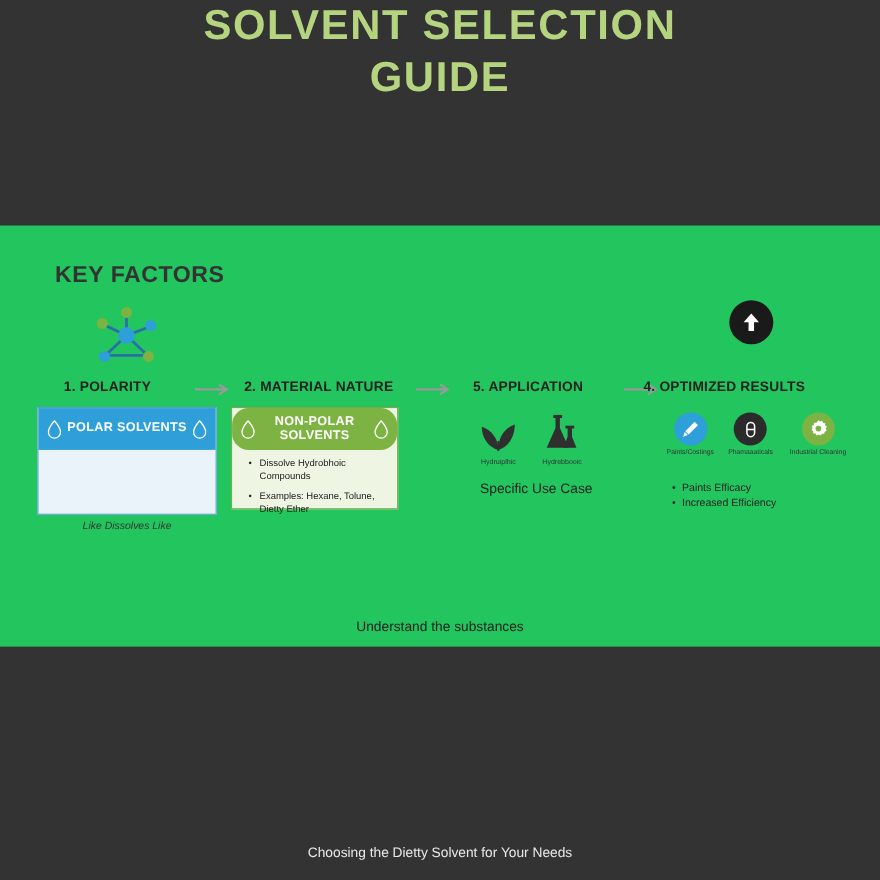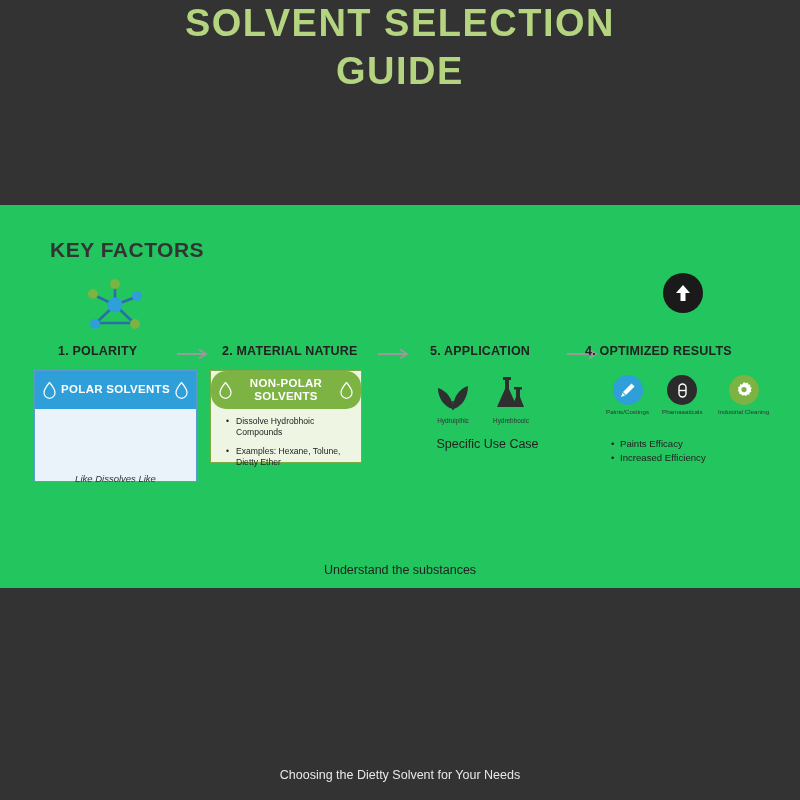--- a/index.html
+++ b/index.html
@@ -116,21 +116,21 @@
   
   .card {
     position: absolute;
     border: 1px solid #9bb7cf;
     box-sizing: border-box;
   }
   .card-polar {
     left: 34px;
     top: 165px;
     width: 163px;
-    height: 112px;
+    height: 98px;
     background: #eaf3fa;
     border-color: #5b9bd5;
   }
   .card-nonpolar {
     left: 210px;
     top: 165px;
     width: 152px;
     height: 93px;
     background: #eef6e3;
     border-color: #7cab46;

